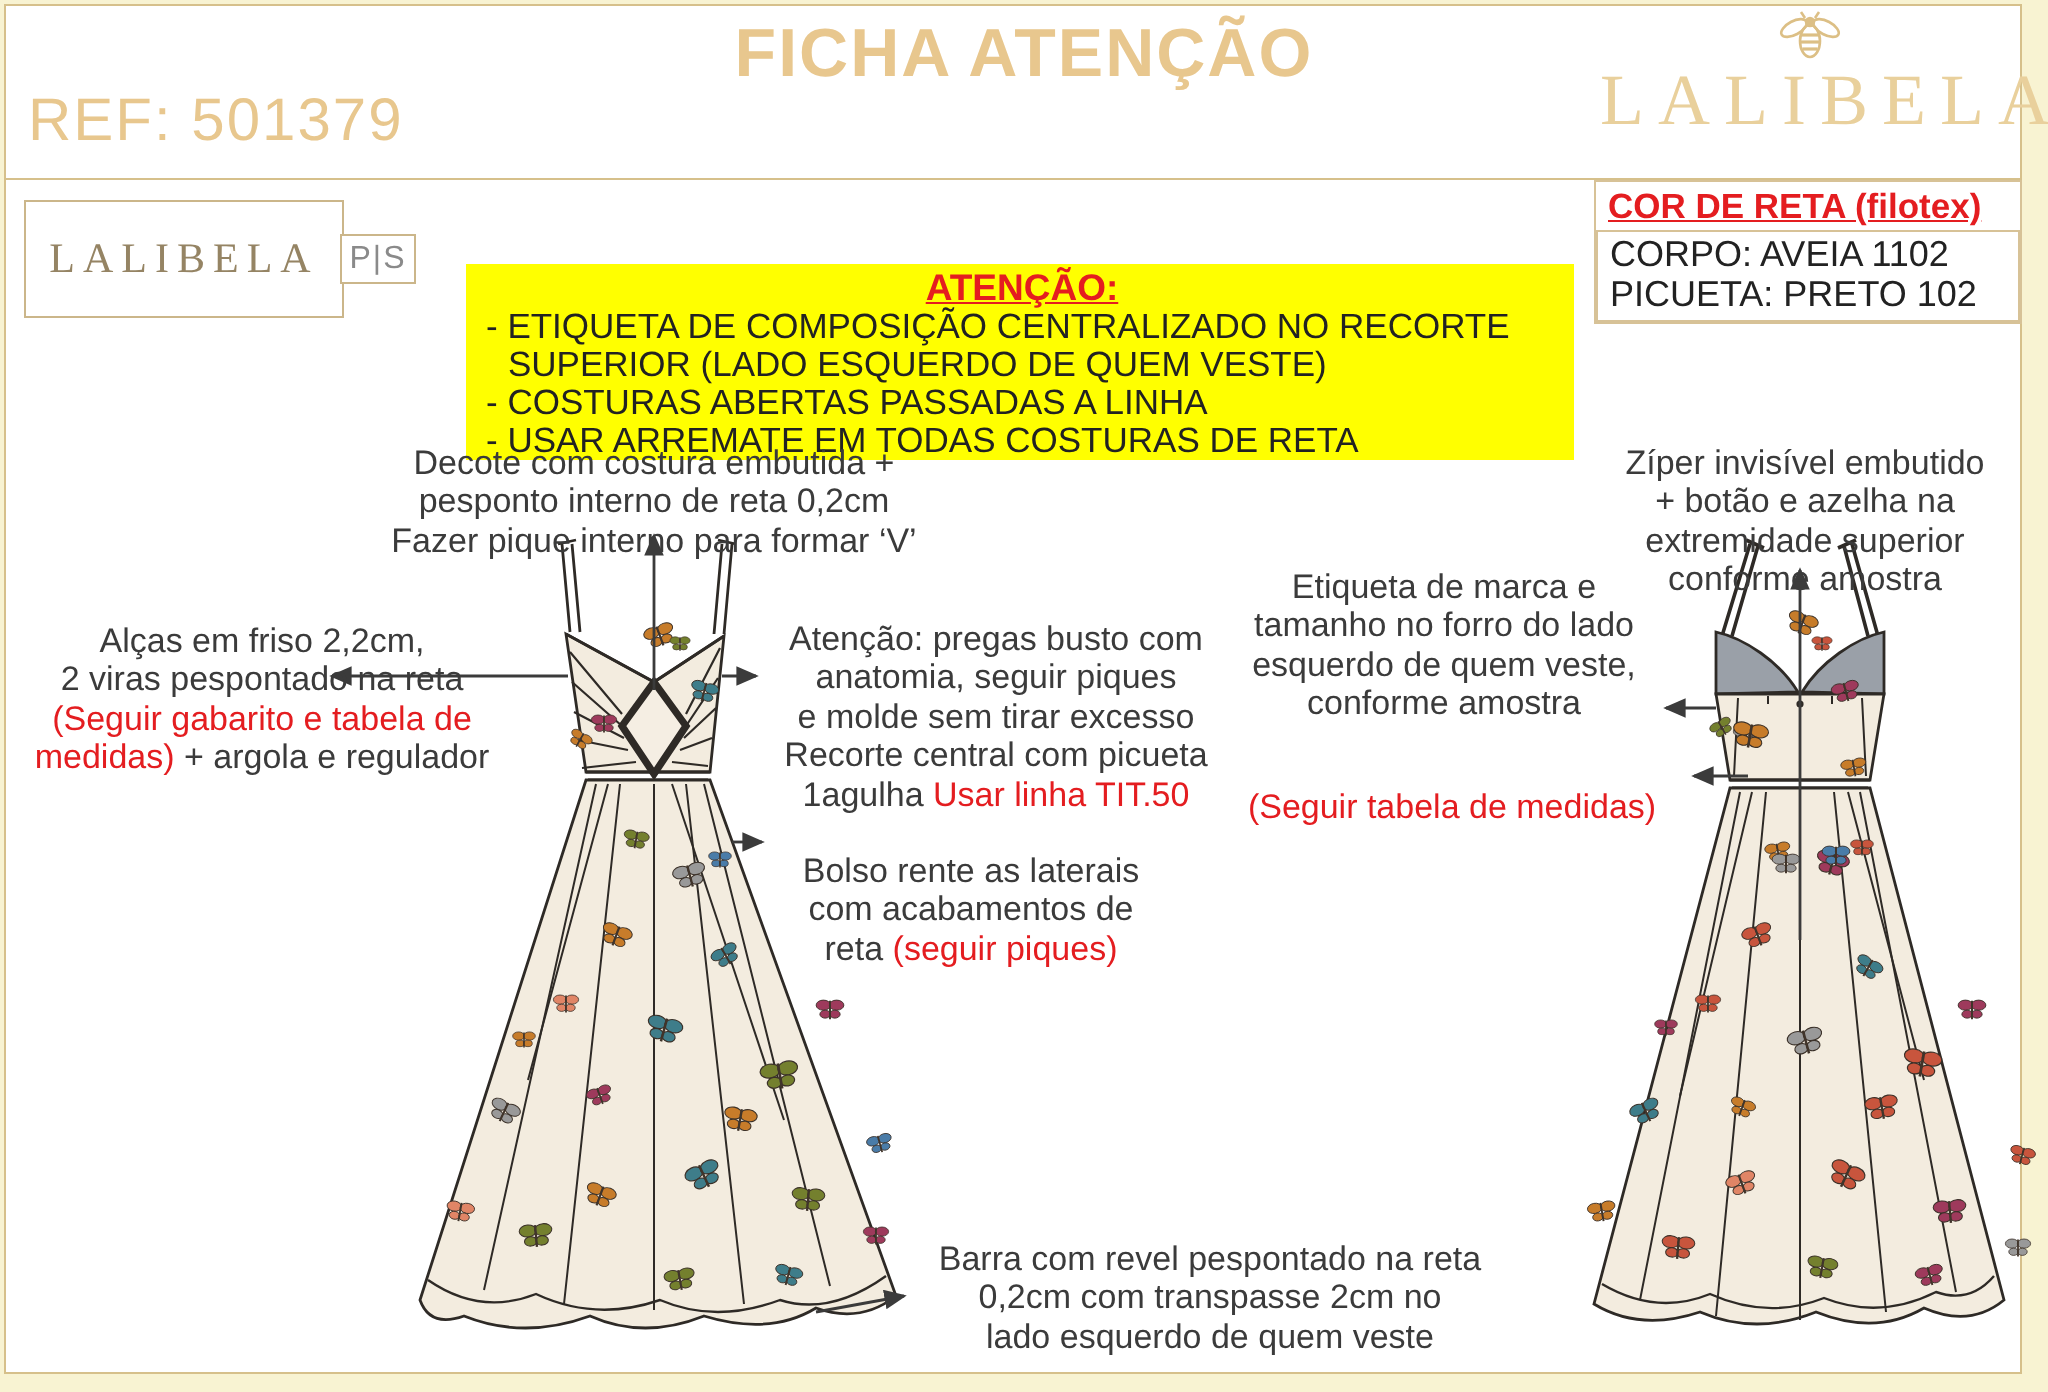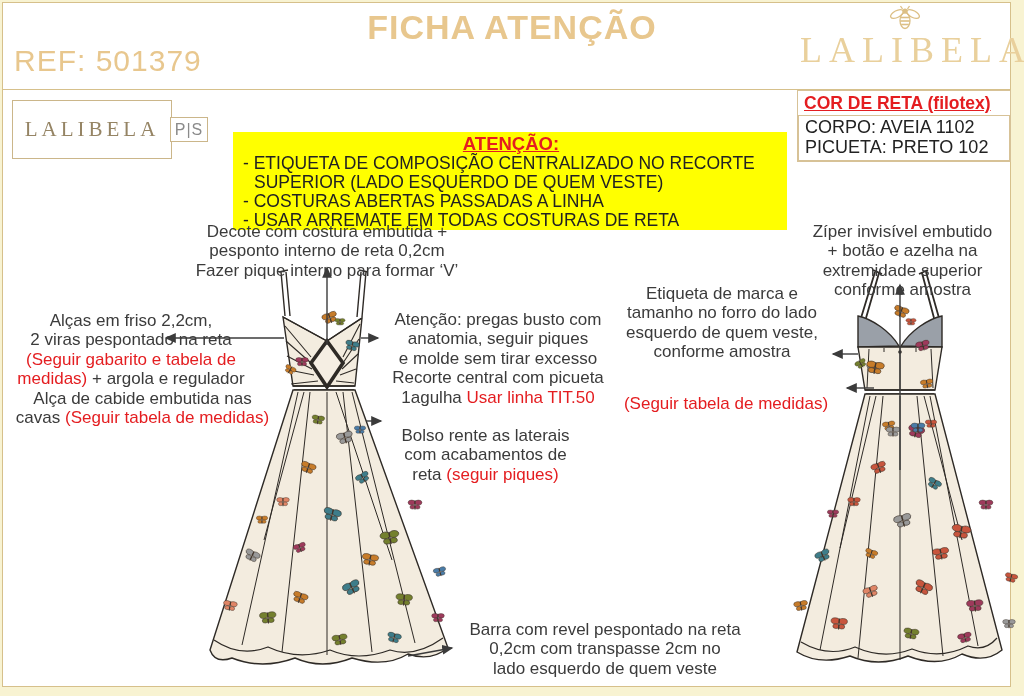--- a/index.html
+++ b/index.html
@@ -242,24 +242,20 @@
 pesponto interno de reta 0,2cm
 Fazer pique interno para formar ‘V’</span>
   </div>
 
   <div class="note" style="left:0px;top:291px;width:262px;">
     <span>Alças em friso 2,2cm,
 2 viras pespontado na reta
 </span><span class="red">(Seguir gabarito e tabela de medidas)</span><span> + argola e regulador</span>
   </div>
 
-  <div class="note" style="left:0px;top:369px;width:285px;">
-    <span>Alça de cabide embutida nas
-cavas </span><span class="red">(Seguir tabela de medidas)</span>
-  </div>
 
   <div class="note" style="left:378px;top:290px;width:240px;">
     <span>Atenção: pregas busto com
 anatomia, seguir piques
 e molde sem tirar excesso
 Recorte central com picueta
 1agulha </span><span class="red">Usar linha TIT.50</span>
   </div>
 
   <div class="note" style="left:378px;top:406px;width:215px;">

